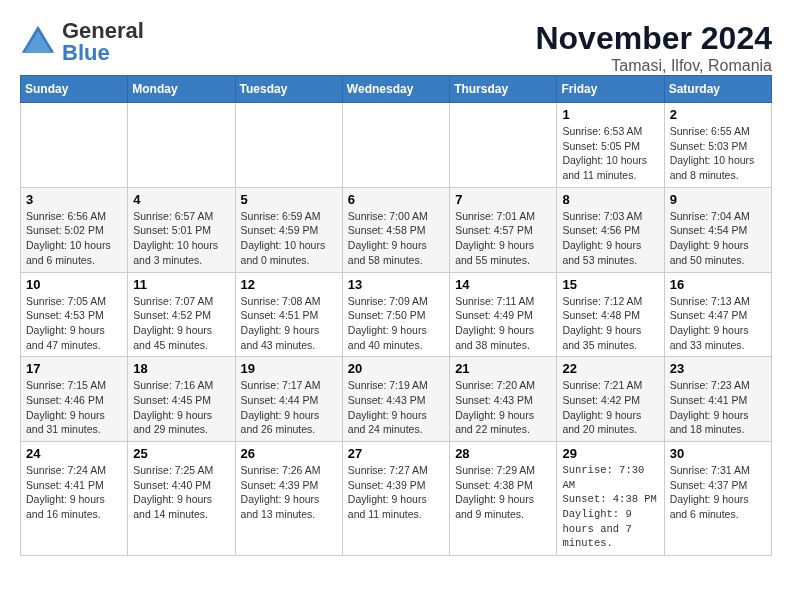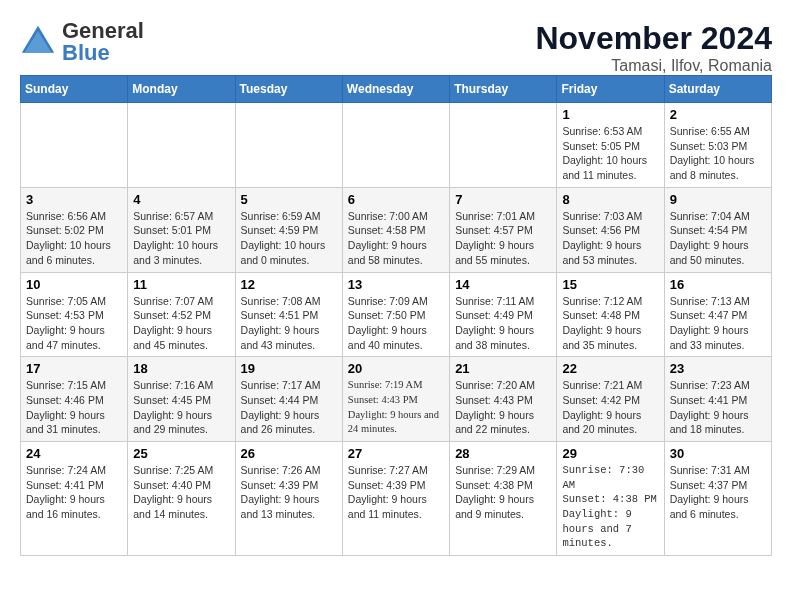--- a/index.html
+++ b/index.html
@@ -233,21 +233,21 @@
 Daylight: 9 hours and 29 minutes.</div>
         </td>
         <td>
           <span class="day-num">19</span>
           <div class="day-info" style="white-space: pre-line;">Sunrise: 7:17 AM
 Sunset: 4:44 PM
 Daylight: 9 hours and 26 minutes.</div>
         </td>
         <td>
           <span class="day-num">20</span>
-          <div class="day-info" style="white-space: pre-line; font-family: Liberation Serif, serif;">Sunrise: 7:19 AM
+          <div class="day-info" style="white-space: pre-line;">Sunrise: 7:19 AM
 Sunset: 4:43 PM
 Daylight: 9 hours and 24 minutes.</div>
         </td>
         <td>
           <span class="day-num">21</span>
           <div class="day-info" style="white-space: pre-line;">Sunrise: 7:20 AM
 Sunset: 4:43 PM
 Daylight: 9 hours and 22 minutes.</div>
         </td>
         <td>

